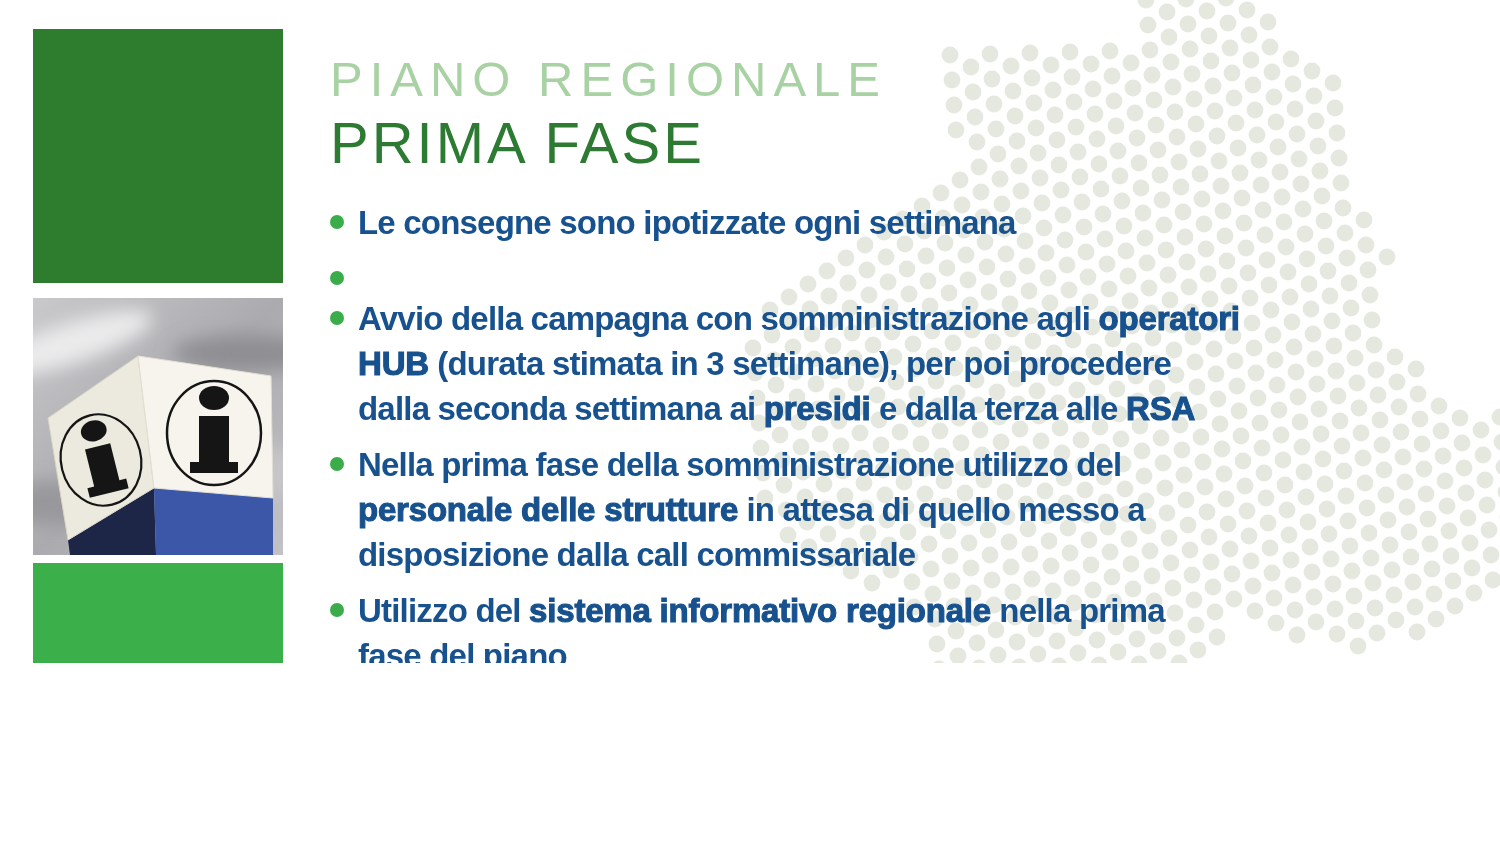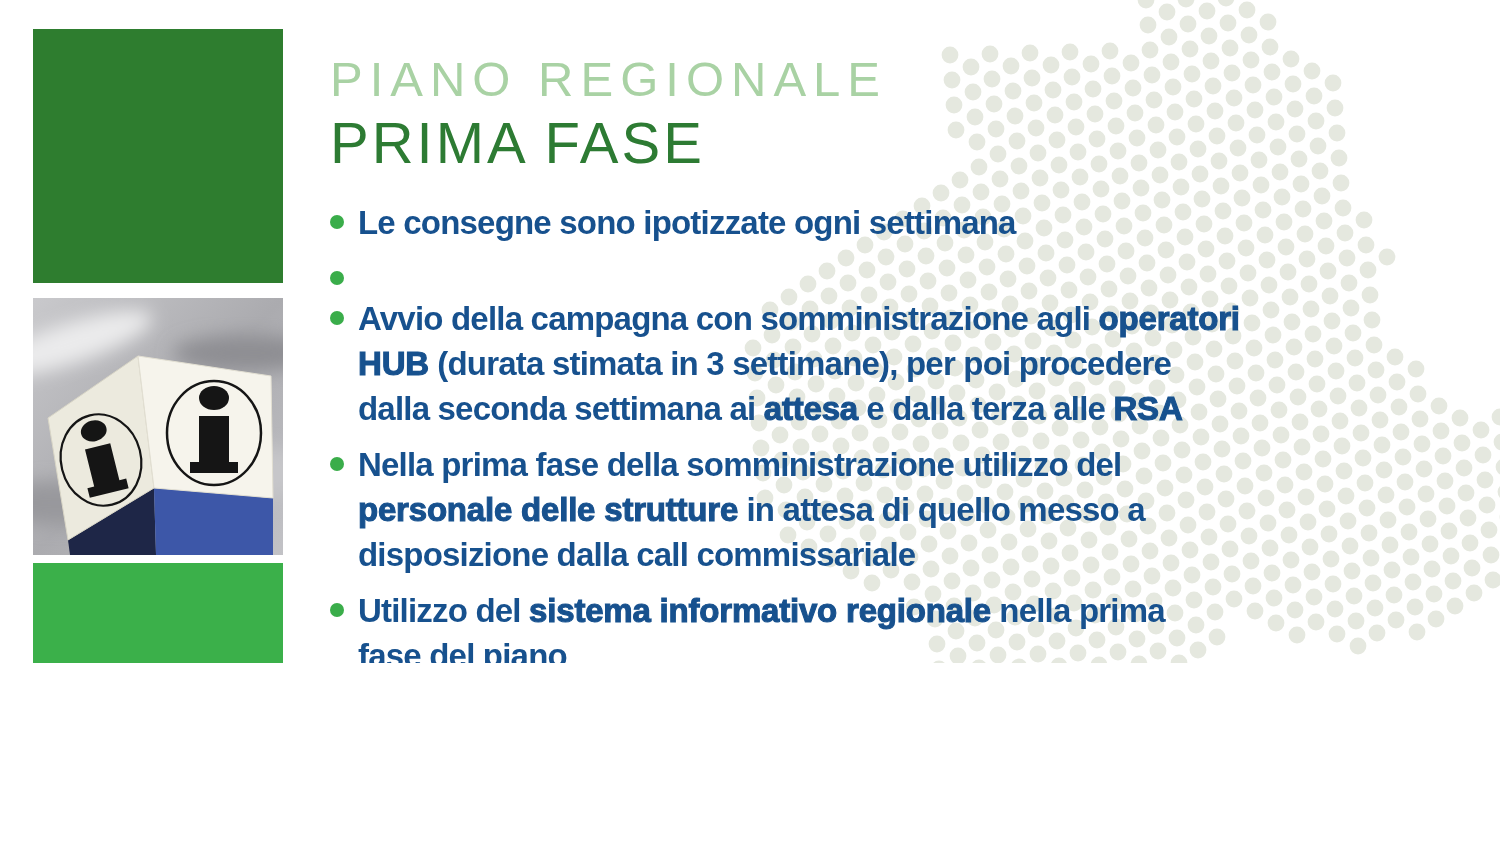--- a/index.html
+++ b/index.html
@@ -860,21 +860,21 @@
           <span class="marker"></span>
           <div class="btext"><span>Le consegne sono ipotizzate ogni settimana</span></div>
         </li>
         <li>
           <span class="marker"></span>
         </li>
         <li>
           <span class="marker"></span>
           <div class="btext"><span>Avvio della campagna con somministrazione agli </span><span class="b">operatori
 HUB</span><span> (durata stimata in 3 settimane), per poi procedere
-dalla seconda settimana ai </span><span class="b">attesa</span><span> e dalla terza alle </span><span class="b">RSA</span></div>
+dalla seconda settimana ai </span><span class="b">presidi</span><span> e dalla terza alle </span><span class="b">RSA</span></div>
         </li>
         <li>
           <span class="marker"></span>
           <div class="btext"><span>Nella prima fase della somministrazione utilizzo del
 </span><span class="b">personale delle strutture</span><span> in attesa di quello messo a
 disposizione dalla call commissariale</span></div>
         </li>
         <li>
           <span class="marker"></span>
           <div class="btext"><span>Utilizzo del </span><span class="b">sistema informativo regionale</span><span> nella prima

